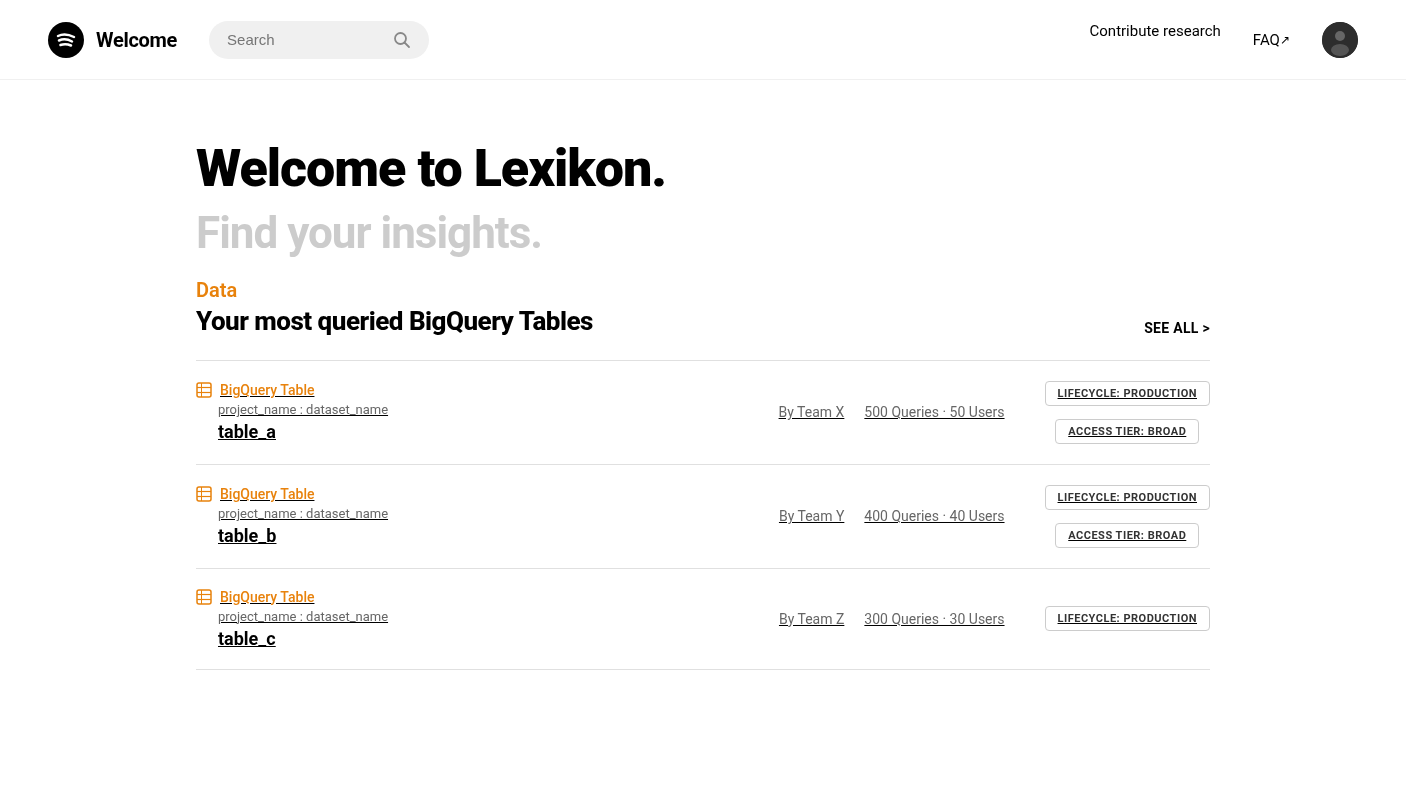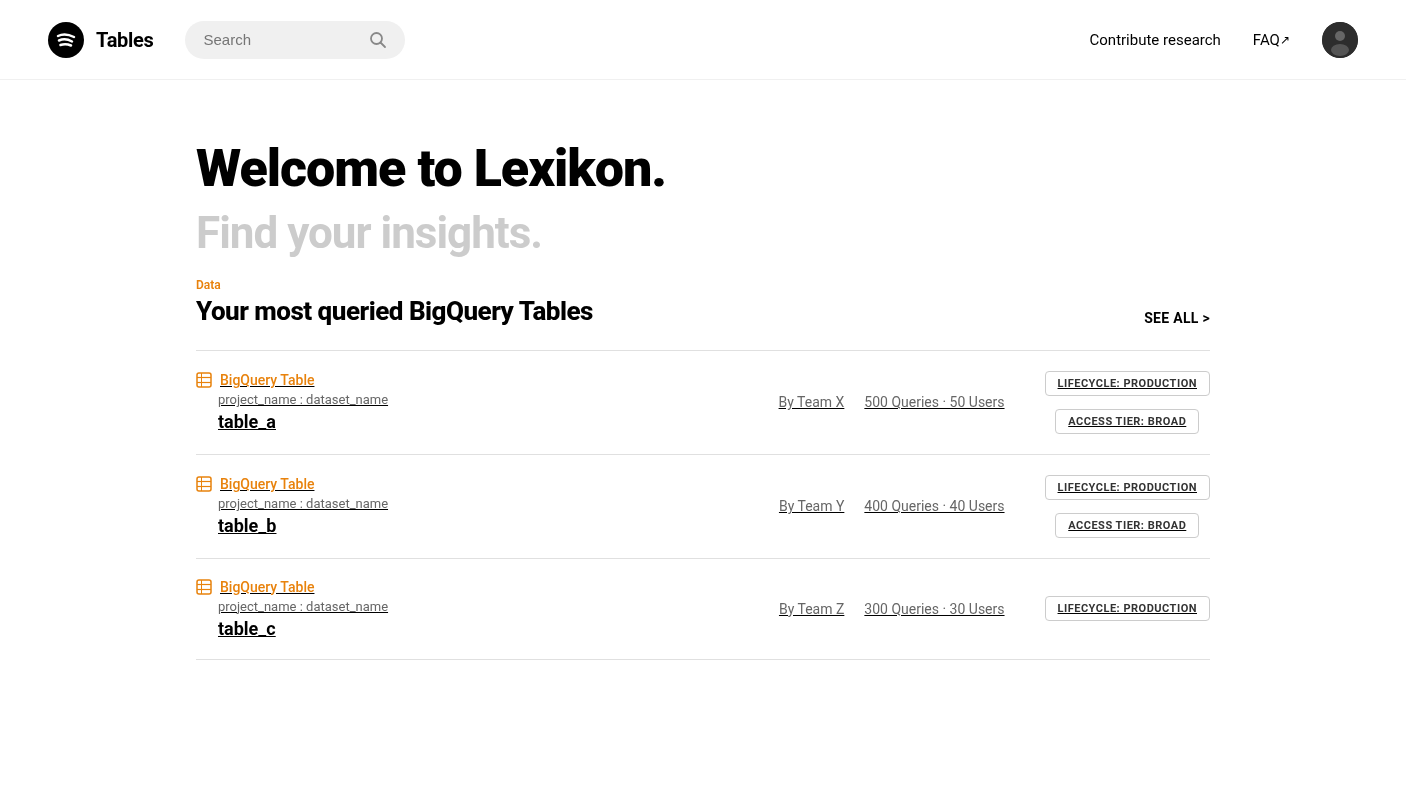--- a/index.html
+++ b/index.html
@@ -68,21 +68,20 @@
       color: #888;
       flex-shrink: 0;
     }
 
     .header-spacer {
       flex: 1;
     }
 
     .header-nav {
       display: flex;
-      align-items: center;
       gap: 32px;
     }
 
     .nav-link {
       font-size: 15px;
       color: #000000;
       text-decoration: none;
       cursor: pointer;
     }
 
@@ -139,21 +138,21 @@
     }
 
     .section-header {
       display: flex;
       align-items: flex-end;
       justify-content: space-between;
       margin-bottom: 24px;
     }
 
     .section-category {
-      font-size: 12px;
+      font-size: 20px;
       font-weight: 600;
       color: #e8820c;
       margin-bottom: 4px;
     }
 
     .section-title {
       font-size: 26px;
       font-weight: 800;
       color: #000000;
       letter-spacing: -0.5px;
@@ -269,21 +268,21 @@
 
 <header class="header">
   <div class="header-logo">
 
     <svg class="spotify-icon" viewBox="0 0 36 36" fill="none" xmlns="http://www.w3.org/2000/svg">
       <circle cx="18" cy="18" r="18" fill="black"></circle>
       <path d="M10 14c4-2 10-2 16 1" stroke="white" stroke-width="2.5" stroke-linecap="round"></path>
       <path d="M11 18.5c3.5-1.5 8.5-1.5 13 1" stroke="white" stroke-width="2.5" stroke-linecap="round"></path>
       <path d="M12.5 23c3-1 7-1 10.5 0.5" stroke="white" stroke-width="2.5" stroke-linecap="round"></path>
     </svg>
-    <span class="header-brand">Tables</span>
+    <span class="header-brand">Welcome</span>
   </div>
 
   <div class="search-bar">
     <input type="text" placeholder="Search" style="">
     <svg class="search-icon-svg" width="18" height="18" viewBox="0 0 18 18" fill="none" xmlns="http://www.w3.org/2000/svg">
       <circle cx="7.5" cy="7.5" r="5.5" stroke="#888" stroke-width="1.8"></circle>
       <line x1="11.5" y1="11.5" x2="16" y2="16" stroke="#888" stroke-width="1.8" stroke-linecap="round"></line>
     </svg>
   </div>
 

